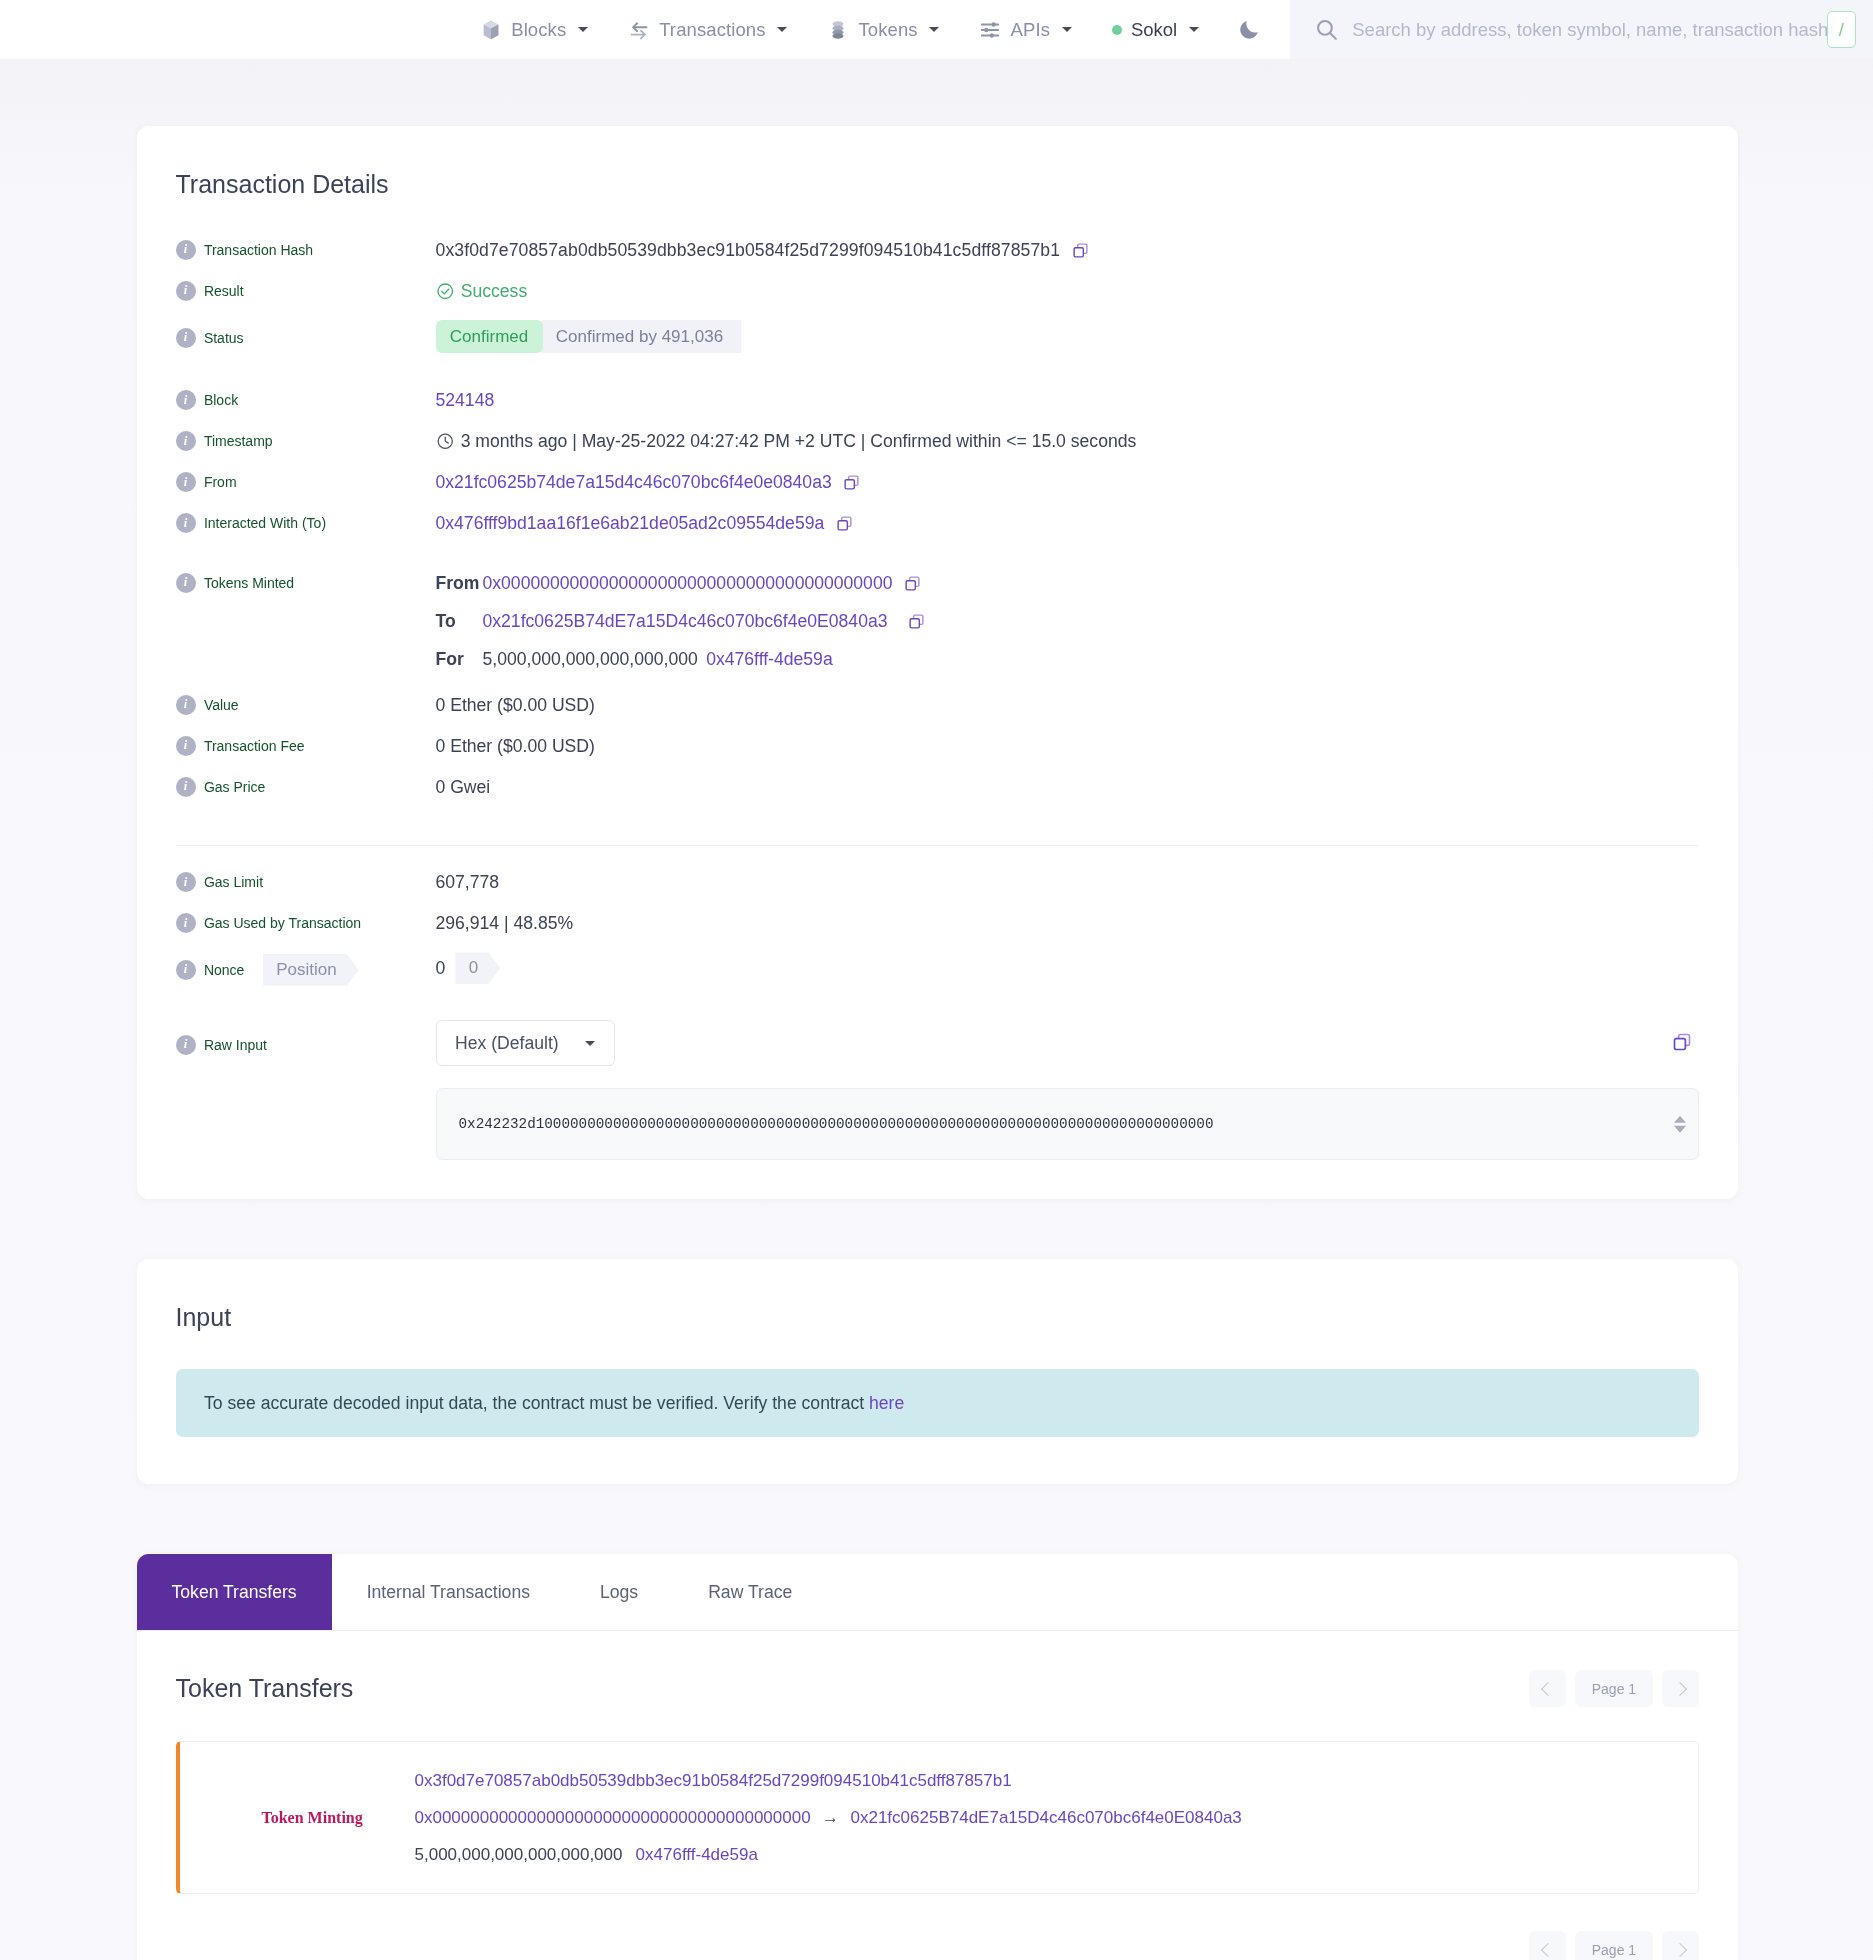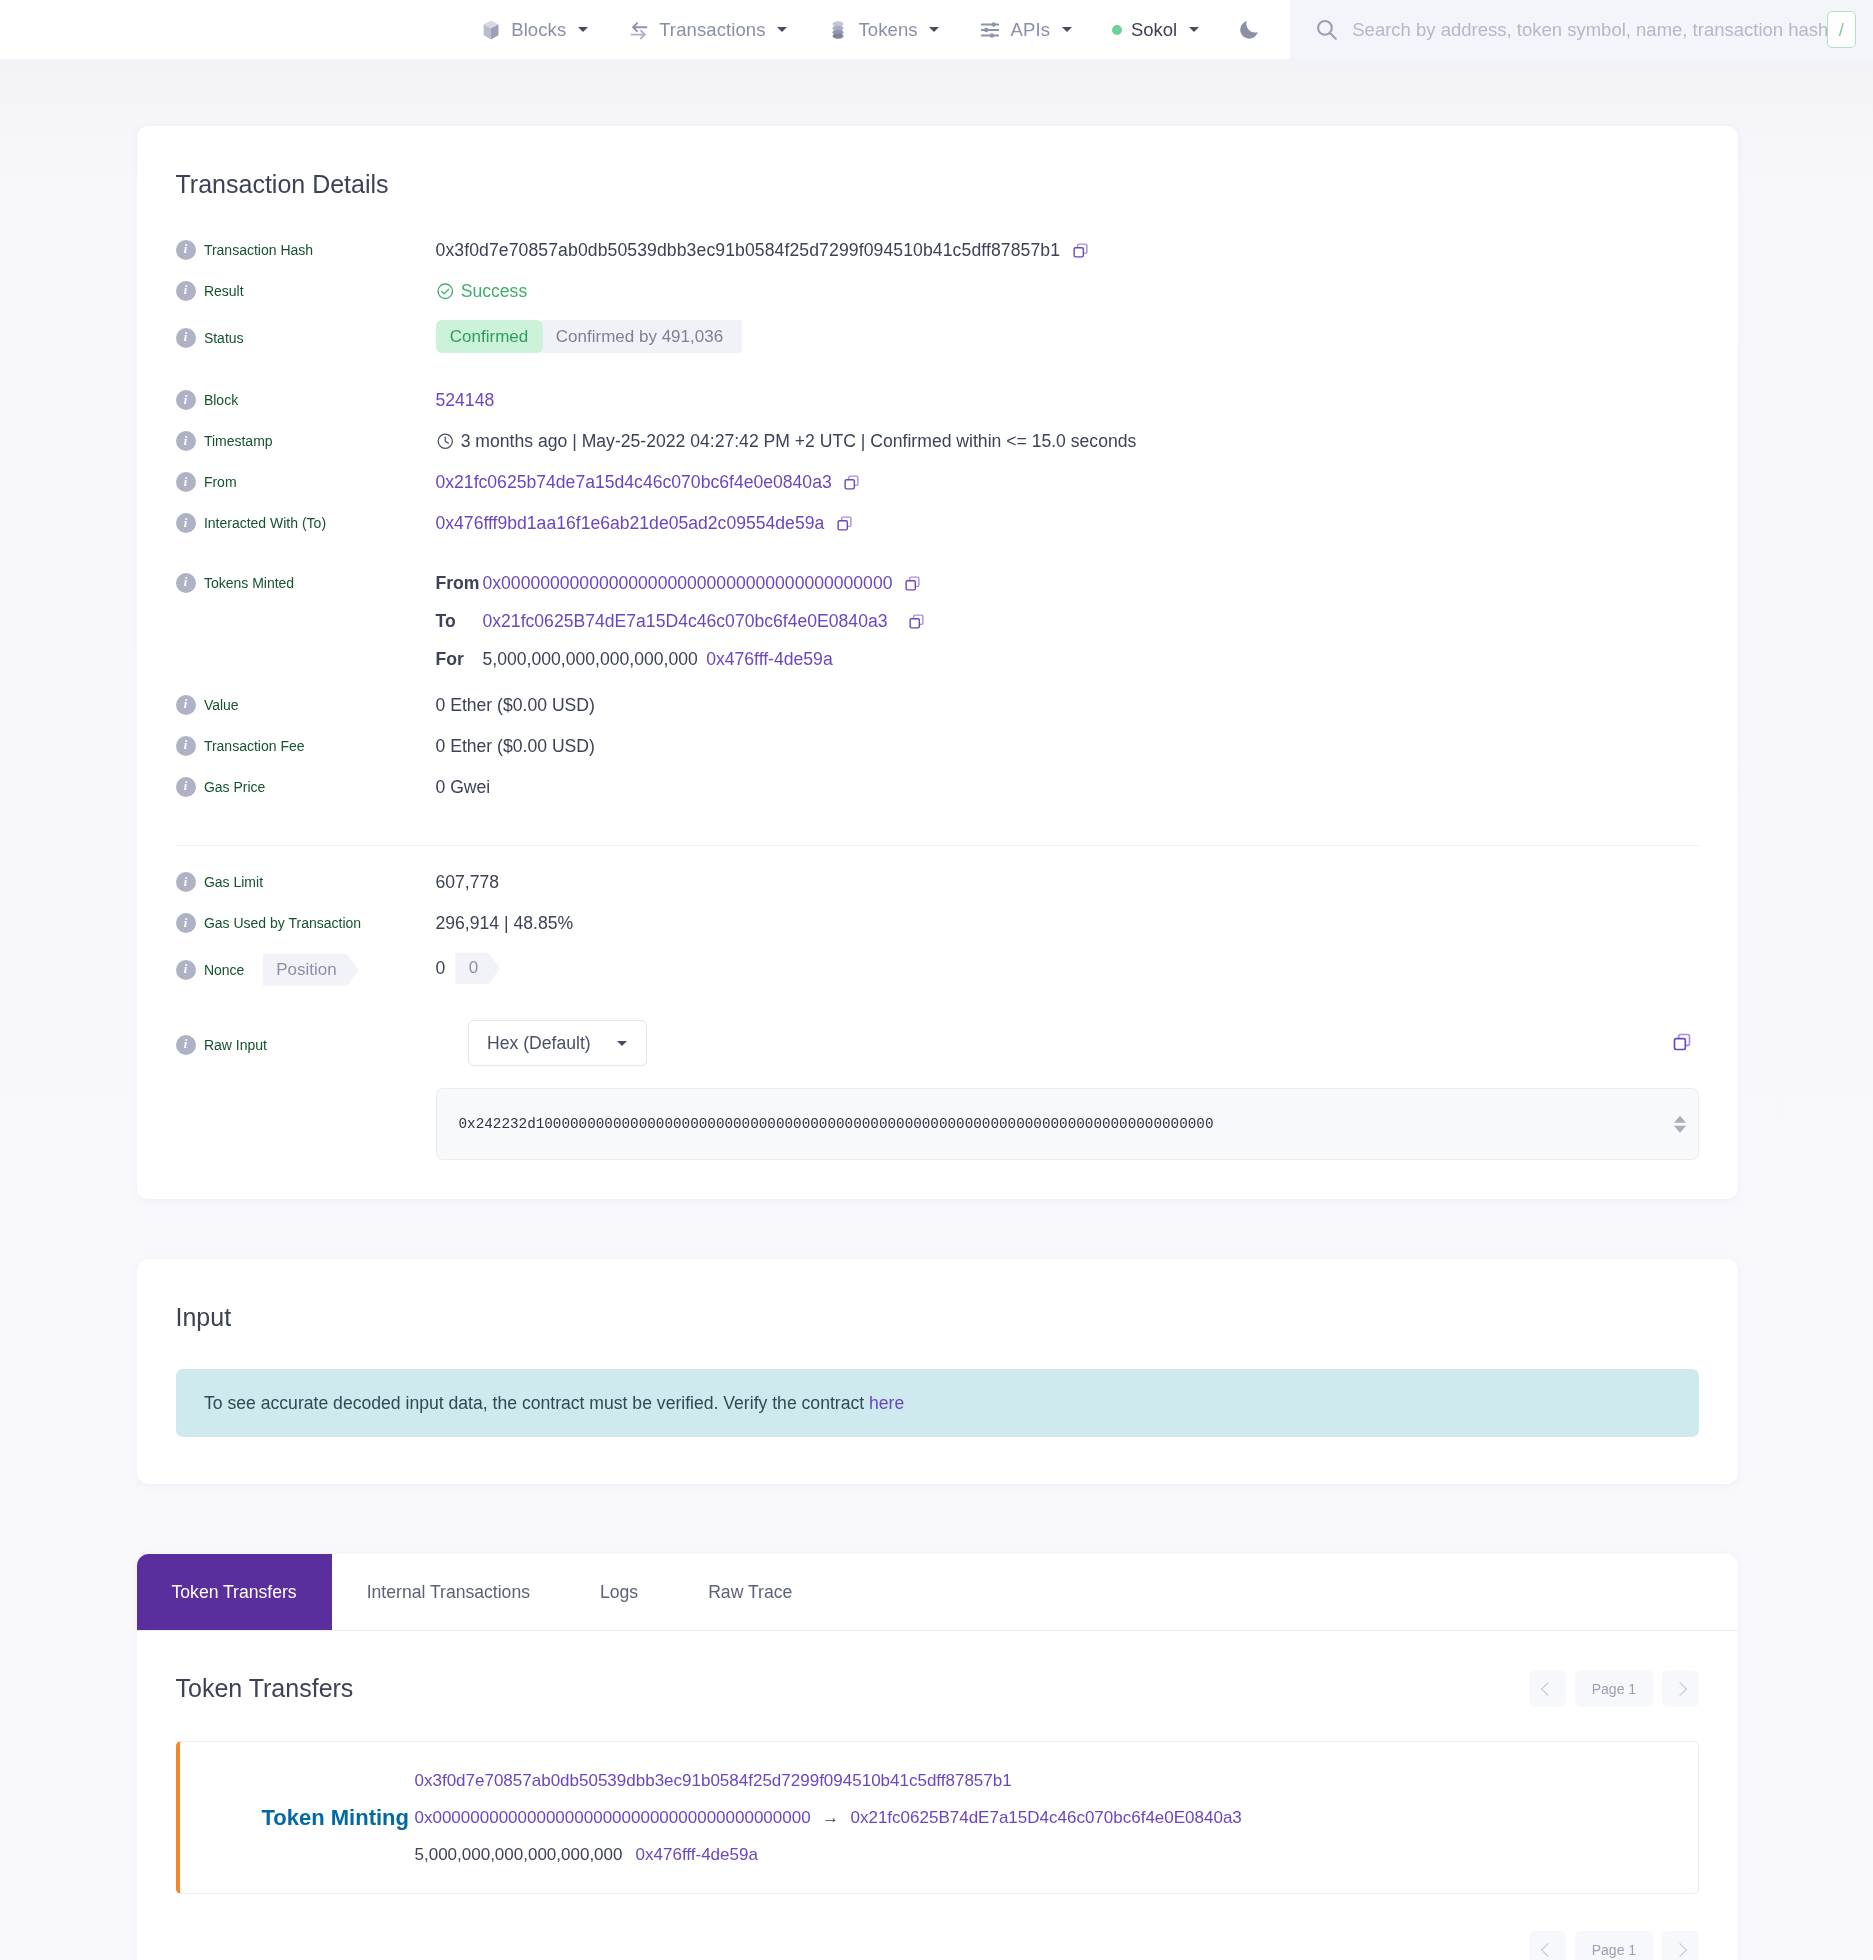--- a/index.html
+++ b/index.html
@@ -202,21 +202,20 @@
     border: 0.8px solid #e3e4ec;
     border-radius: 5.9px;
     padding: 11.7px 18.5px;
     display: inline-flex;
     align-items: center;
     gap: 24px;
     font-size: 17.6px;
     color: #4a5066;
     background: #ffffff;
     cursor: pointer;
-    margin-left: 32px;
   }
   .textarea-wrap {
     margin-top: 22px;
     background: #f8f9fb;
     border: 0.8px solid #ebecf2;
     border-radius: 6.7px;
     height: 72px;
     display: flex;
     align-items: center;
     padding: 0 22px;
@@ -312,24 +311,25 @@
     border-left: 4.2px solid #f2872c;
     border-radius: 5px;
     display: flex;
     align-items: center;
     padding: 28.5px 25px;
     min-height: 126px;
   }
   .tr-type {
     width: 210px;
     flex: none;
-    color: #0369a1;
-    font-size: 22px;
+    color: #be185d;
+    font-size: 16px;
     font-weight: bold;
     padding-left: 57px;
+    font-family: Liberation Serif, serif;
   }
   .tr-lines { display: flex; flex-direction: column; gap: 17px; font-size: 17px; }
   .tr-link { color: #6b46c1; cursor: pointer; }
   .tr-plain { color: #3c4257; }
   .pager-bottom { display: flex; justify-content: flex-end; margin-top: 37px; }
 </style>
 </head>
 <body>
 
 <div class="header">

